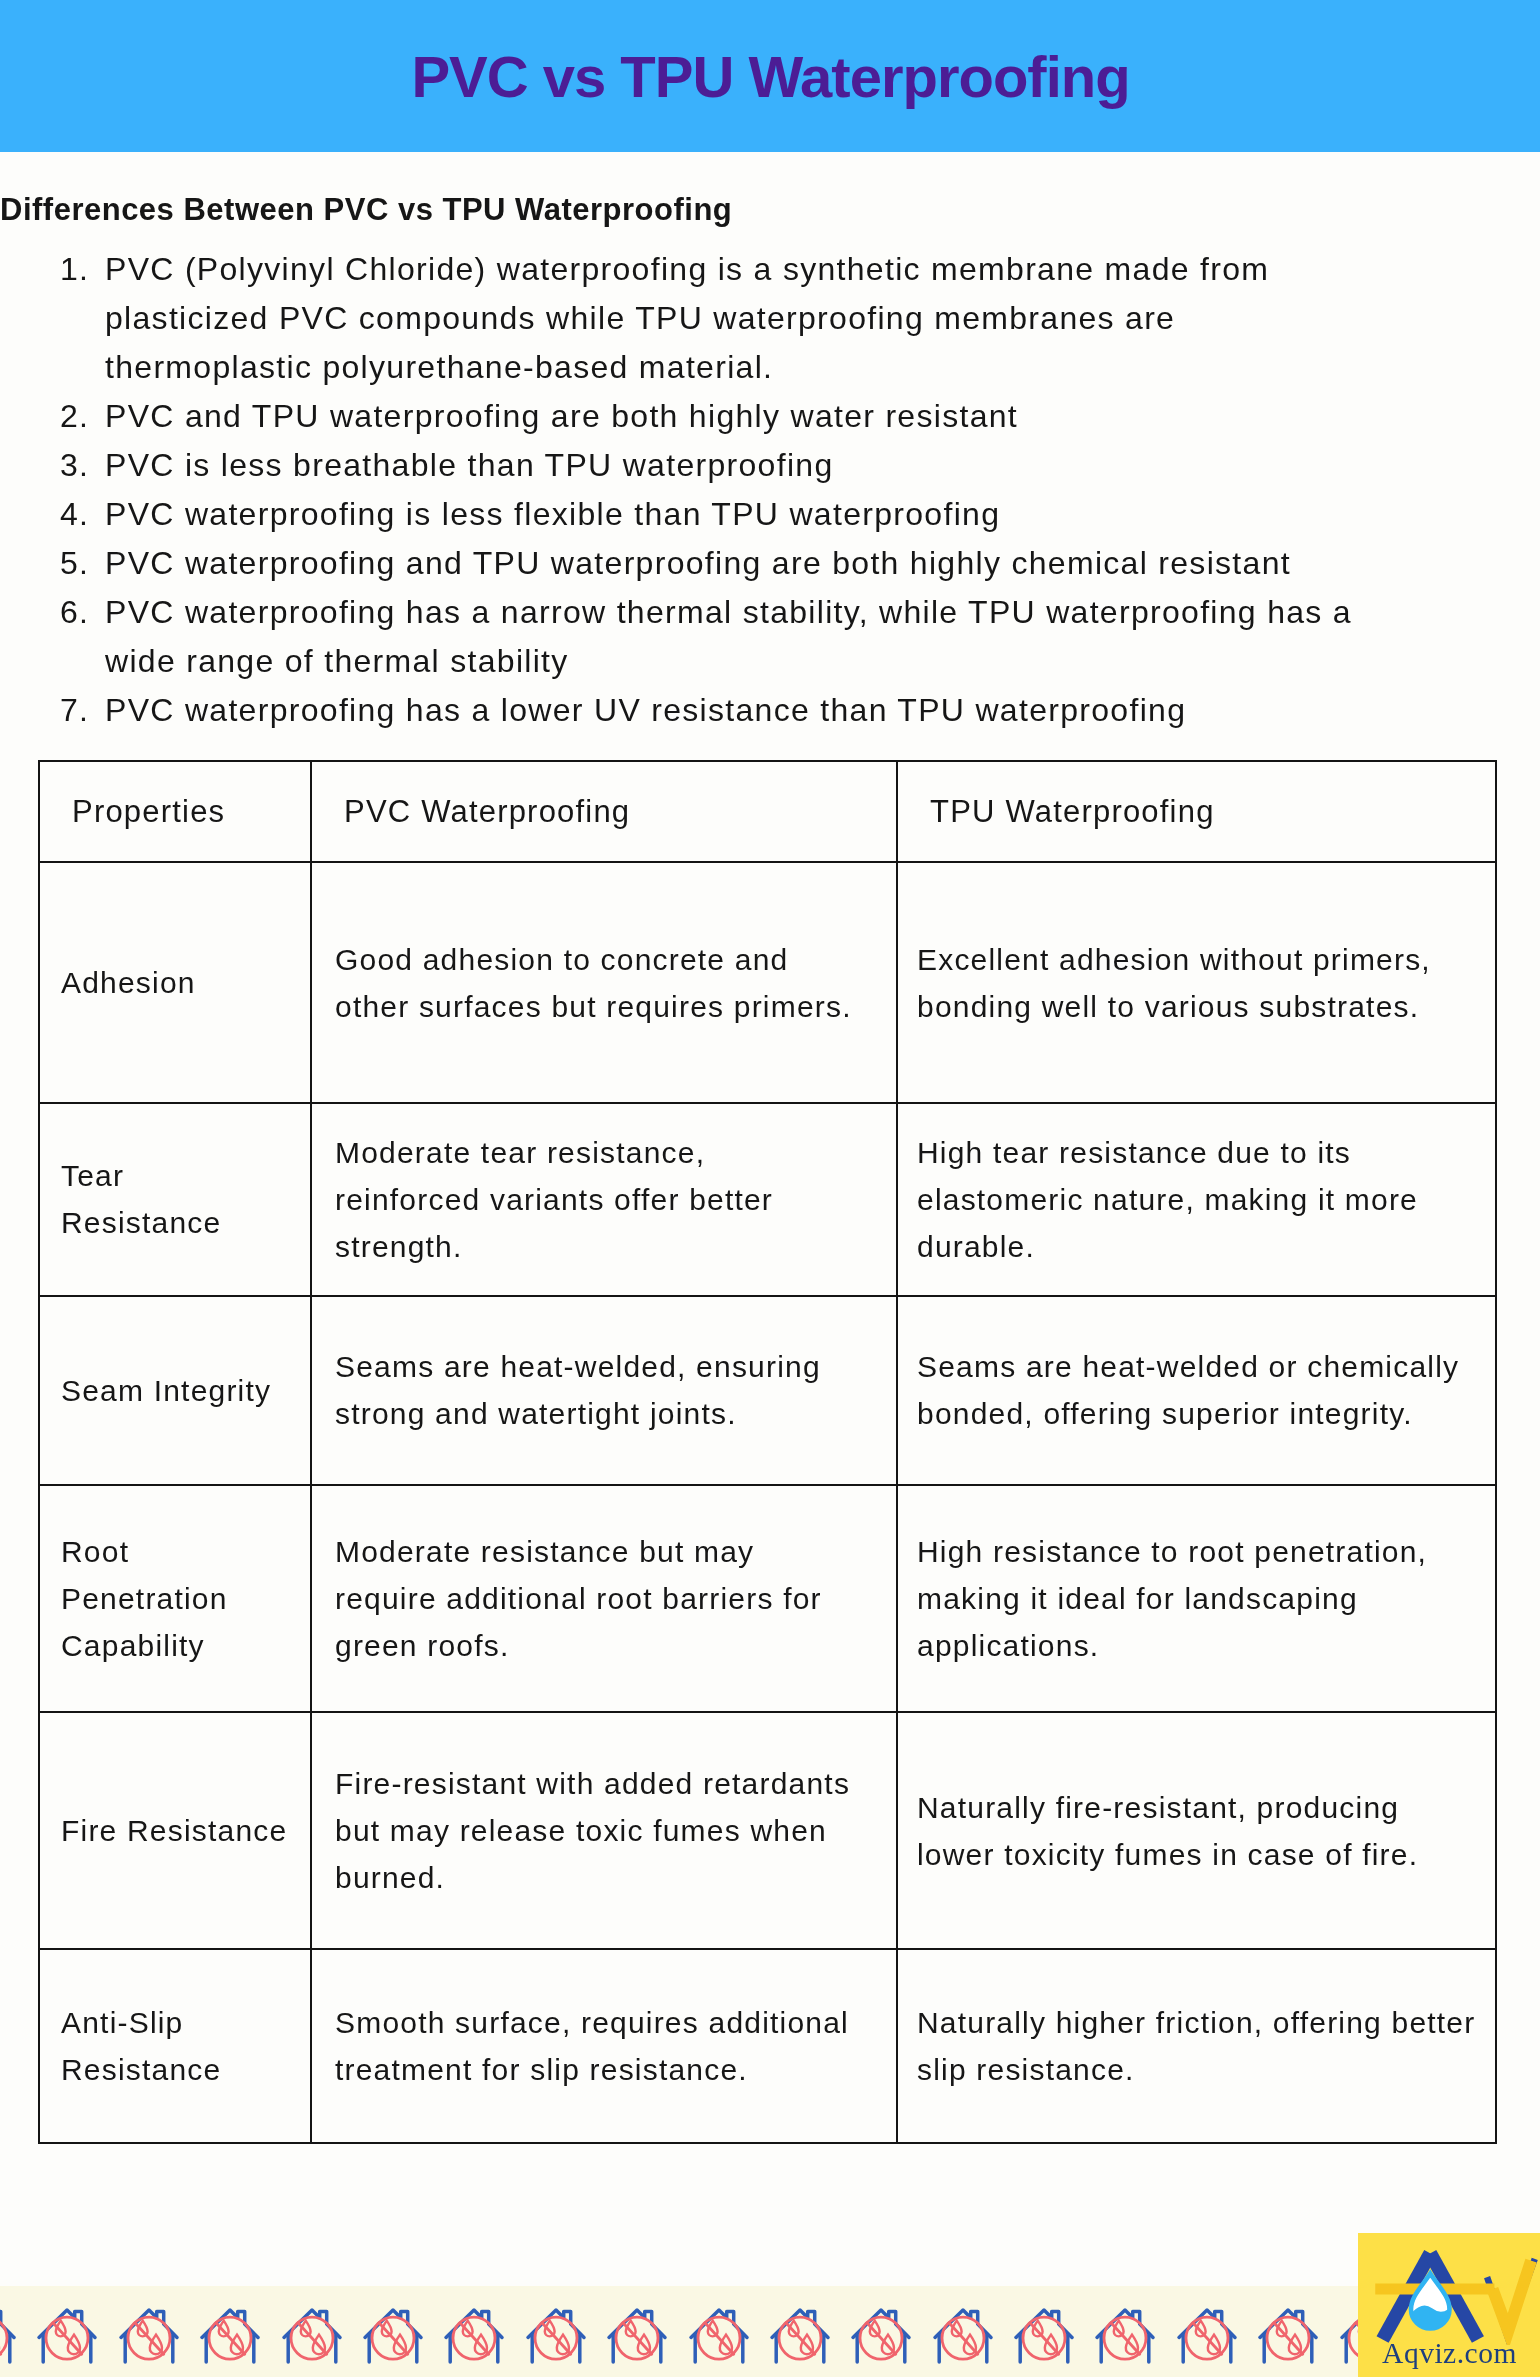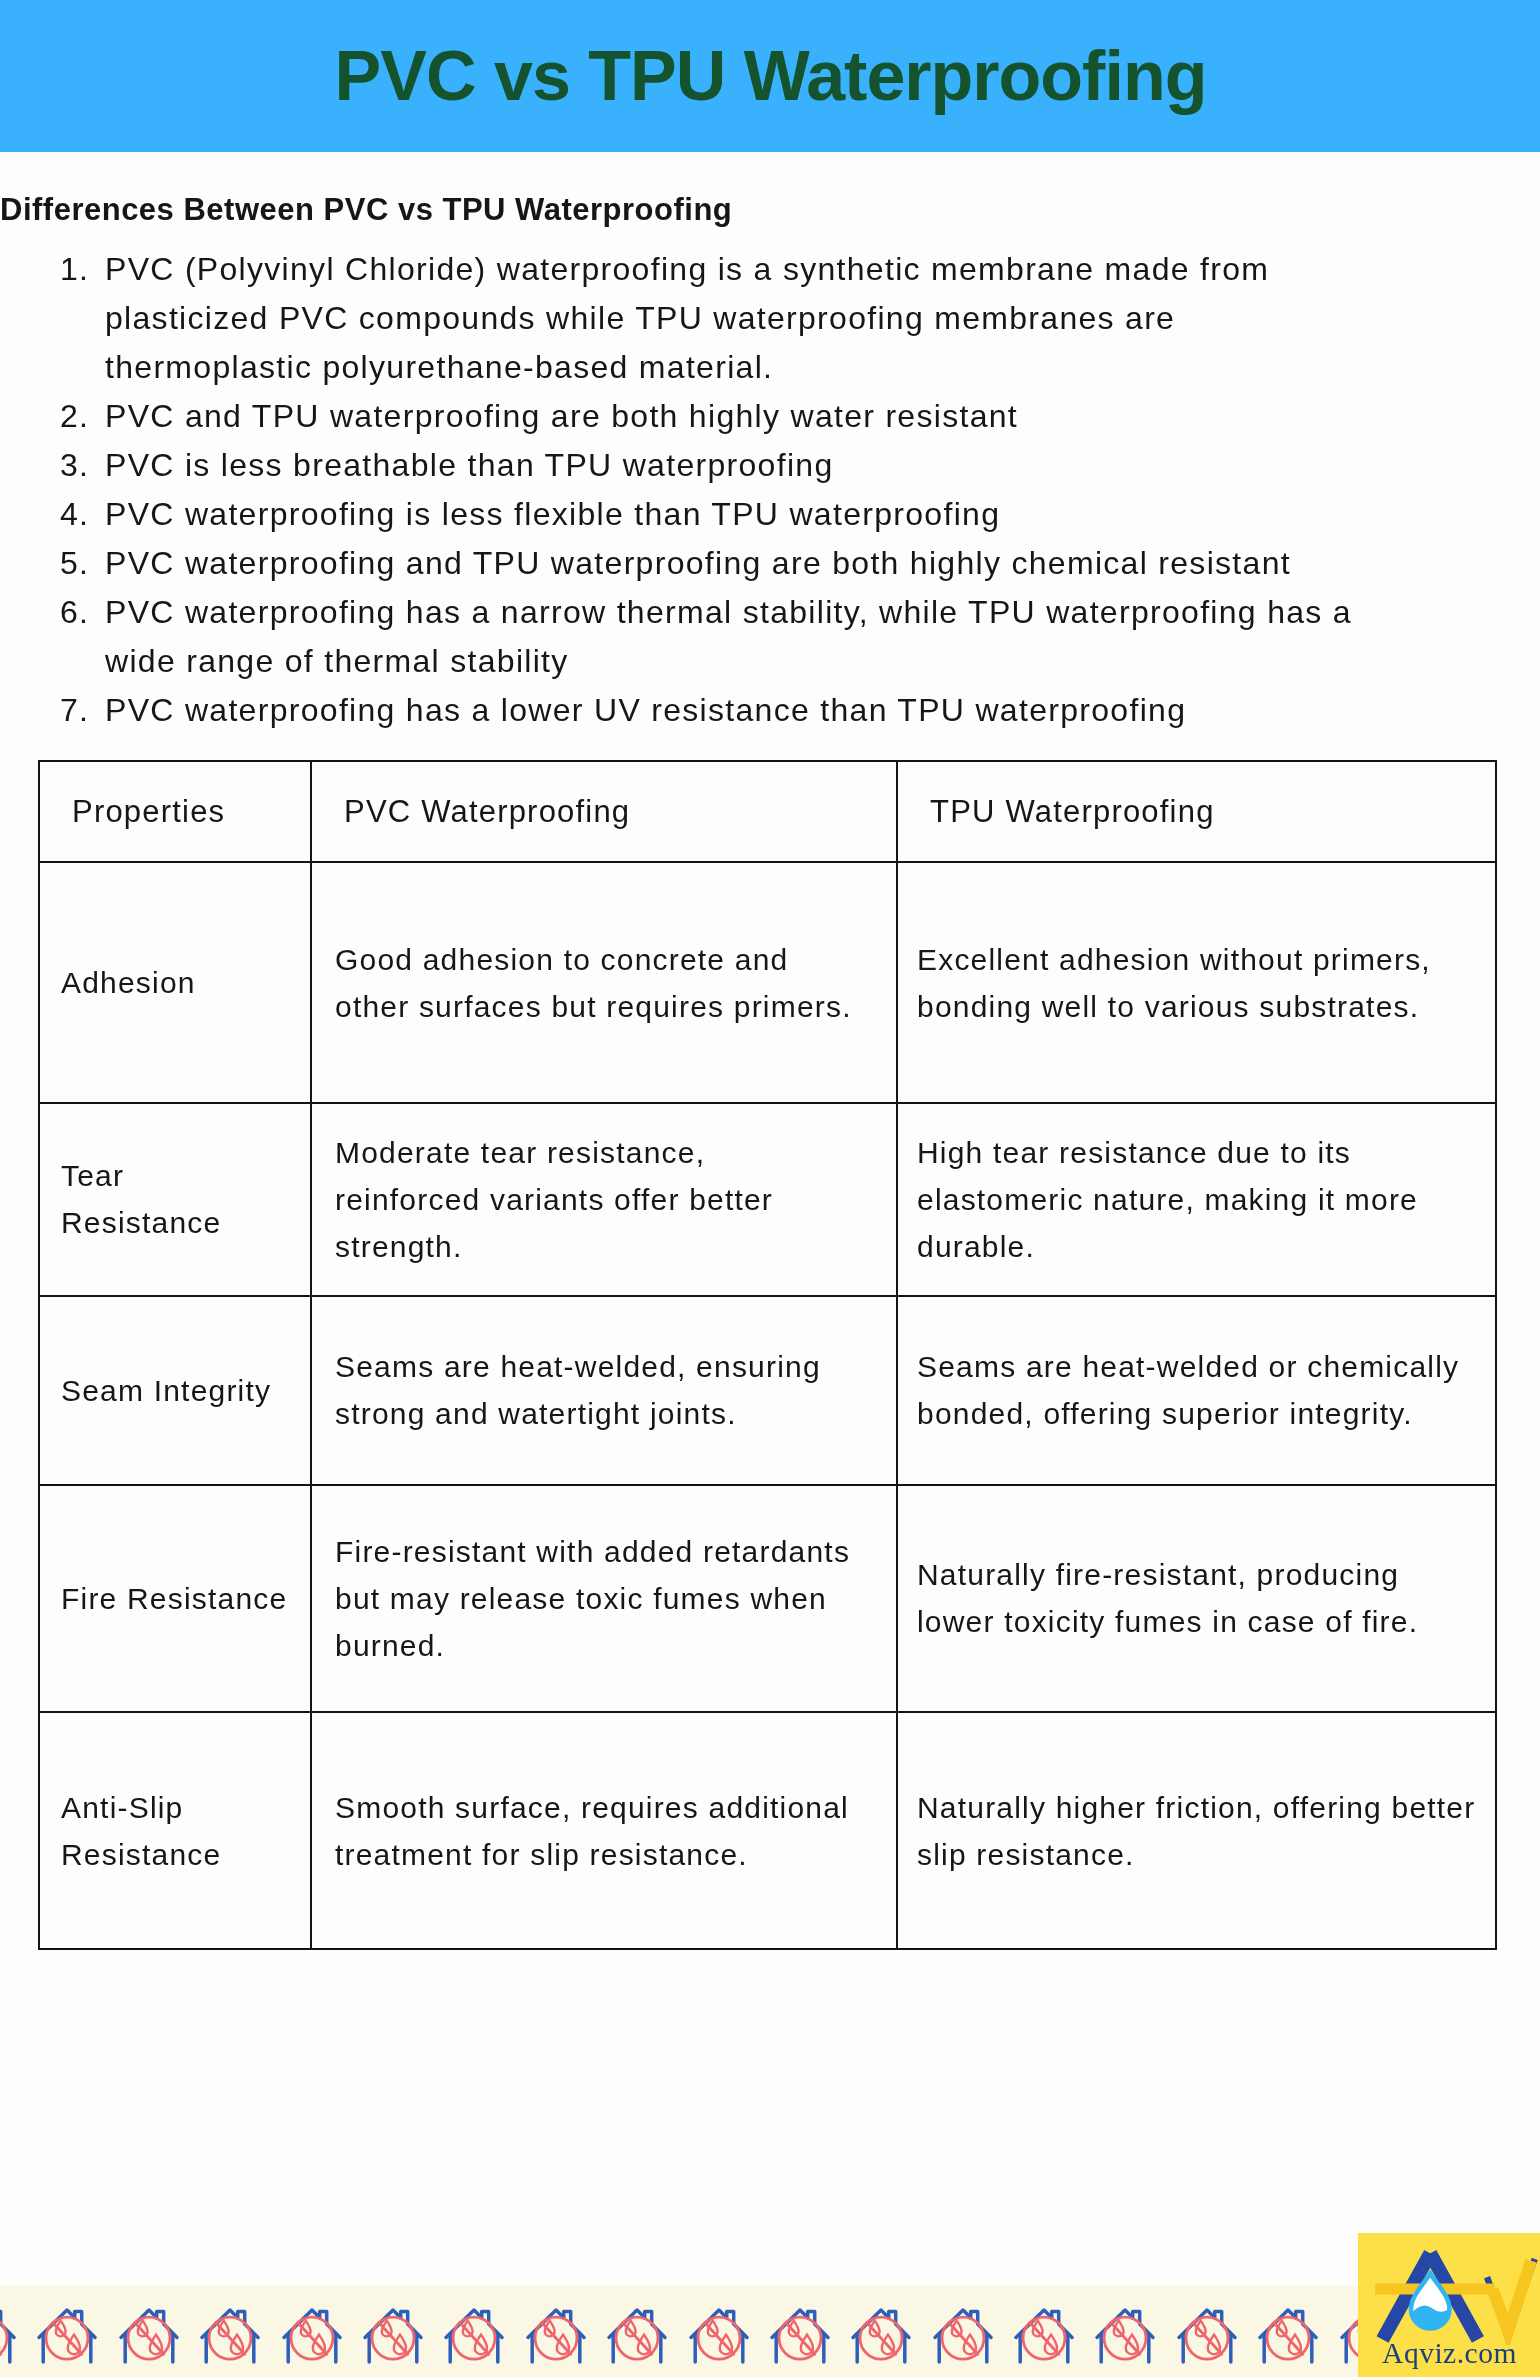--- a/index.html
+++ b/index.html
@@ -20,21 +20,21 @@
     width:1541px;height:2378px;position:relative;overflow:hidden;
     background:var(--page-bg);
     font-family:"Liberation Sans","DejaVu Sans",sans-serif;
     color:var(--text-black);
   }
   .banner{
     width:1541px;height:152px;background:var(--banner-blue);
     display:flex;align-items:center;justify-content:center;
   }
   .banner h1{
-    margin:0;font-size:70px;font-weight:800;letter-spacing:-1px;color:#14532d;
+    margin:0;font-size:58px;font-weight:800;letter-spacing:-1px;color:#4c1d95;
   }
   .subtitle{
     margin:40px auto 0;
     font-size:31px;font-weight:bold;letter-spacing:0.5px;
   }
   ol.differences{
     list-style:none;counter-reset:li;
     margin:17px 0 0 60px;padding:0;width:1311px;
     font-size:32px;line-height:49px;letter-spacing:1.3px;
   }
@@ -131,20 +131,25 @@
           <td class="p1">Tear Resistance</td>
           <td class="p2">Moderate tear resistance, reinforced variants offer better strength.</td>
           <td class="p3">High tear resistance due to its elastomeric nature, making it more durable.</td>
         </tr>
         <tr>
           <td class="p1">Seam Integrity</td>
           <td class="p2">Seams are heat-welded, ensuring strong and watertight joints.</td>
           <td class="p3">Seams are heat-welded or chemically bonded, offering superior integrity.</td>
         </tr>
         <tr>
+          <td class="p1">Root Penetration Capability</td>
+          <td class="p2">Moderate resistance but may require additional root barriers for green roofs.</td>
+          <td class="p3">High resistance to root penetration, making it ideal for landscaping applications.</td>
+        </tr>
+        <tr>
           <td class="p1">Fire Resistance</td>
           <td class="p2">Fire-resistant with added retardants but may release toxic fumes when burned.</td>
           <td class="p3">Naturally fire-resistant, producing lower toxicity fumes in case of fire.</td>
         </tr>
         <tr>
           <td class="p1">Anti-Slip Resistance</td>
           <td class="p2">Smooth surface, requires additional treatment for slip resistance.</td>
           <td class="p3">Naturally higher friction, offering better slip resistance.</td>
         </tr>
       </tbody>

